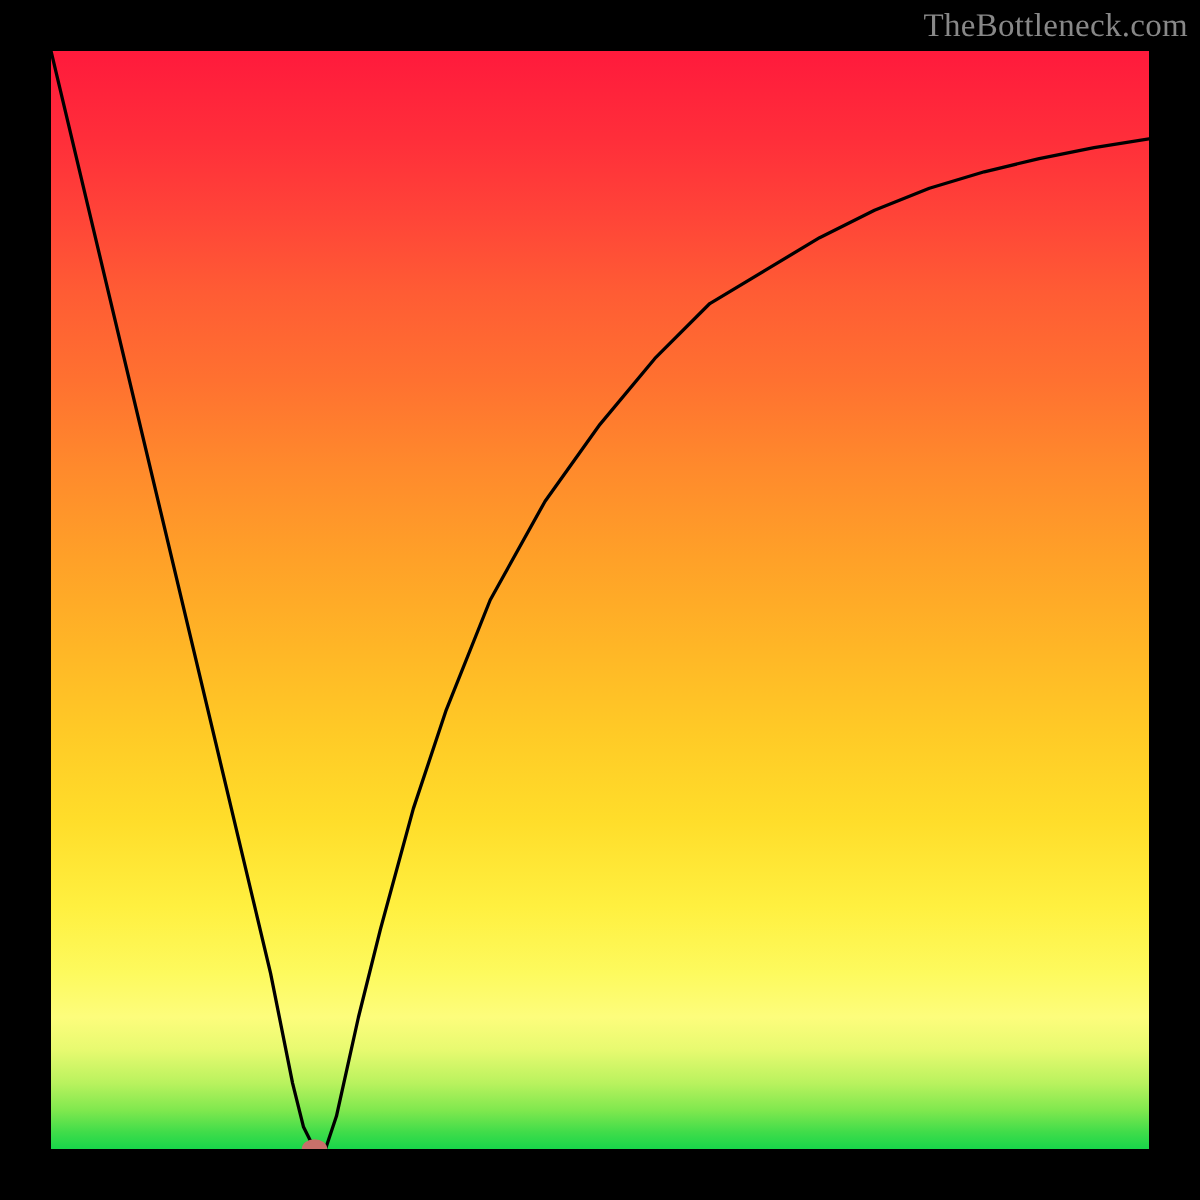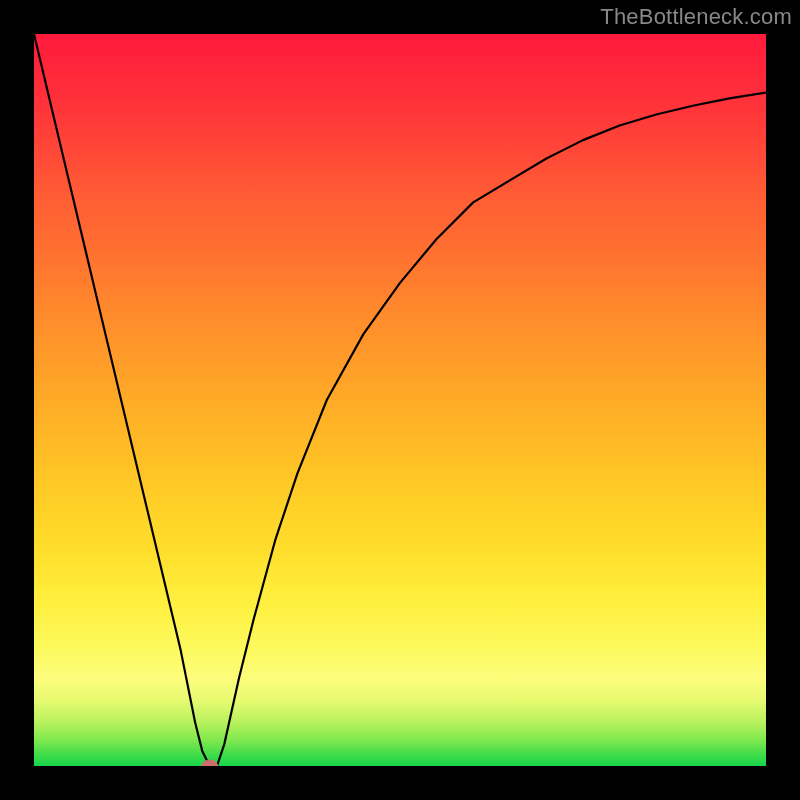--- a/index.html
+++ b/index.html
@@ -9,20 +9,21 @@
     height: 800px;
     background: #000;
     overflow: hidden;
     font-family: Arial, Helvetica, sans-serif;
   }
   .frame {
     position: relative;
     width: 800px;
     height: 800px;
     background: #000;
+    font-family: Liberation Serif, serif;
   }
   .plot-area {
     position: absolute;
     left: 34px;
     top: 34px;
     width: 732px;
     height: 732px;
     
     background: linear-gradient(to bottom,
       #ff1a3c 0%,

